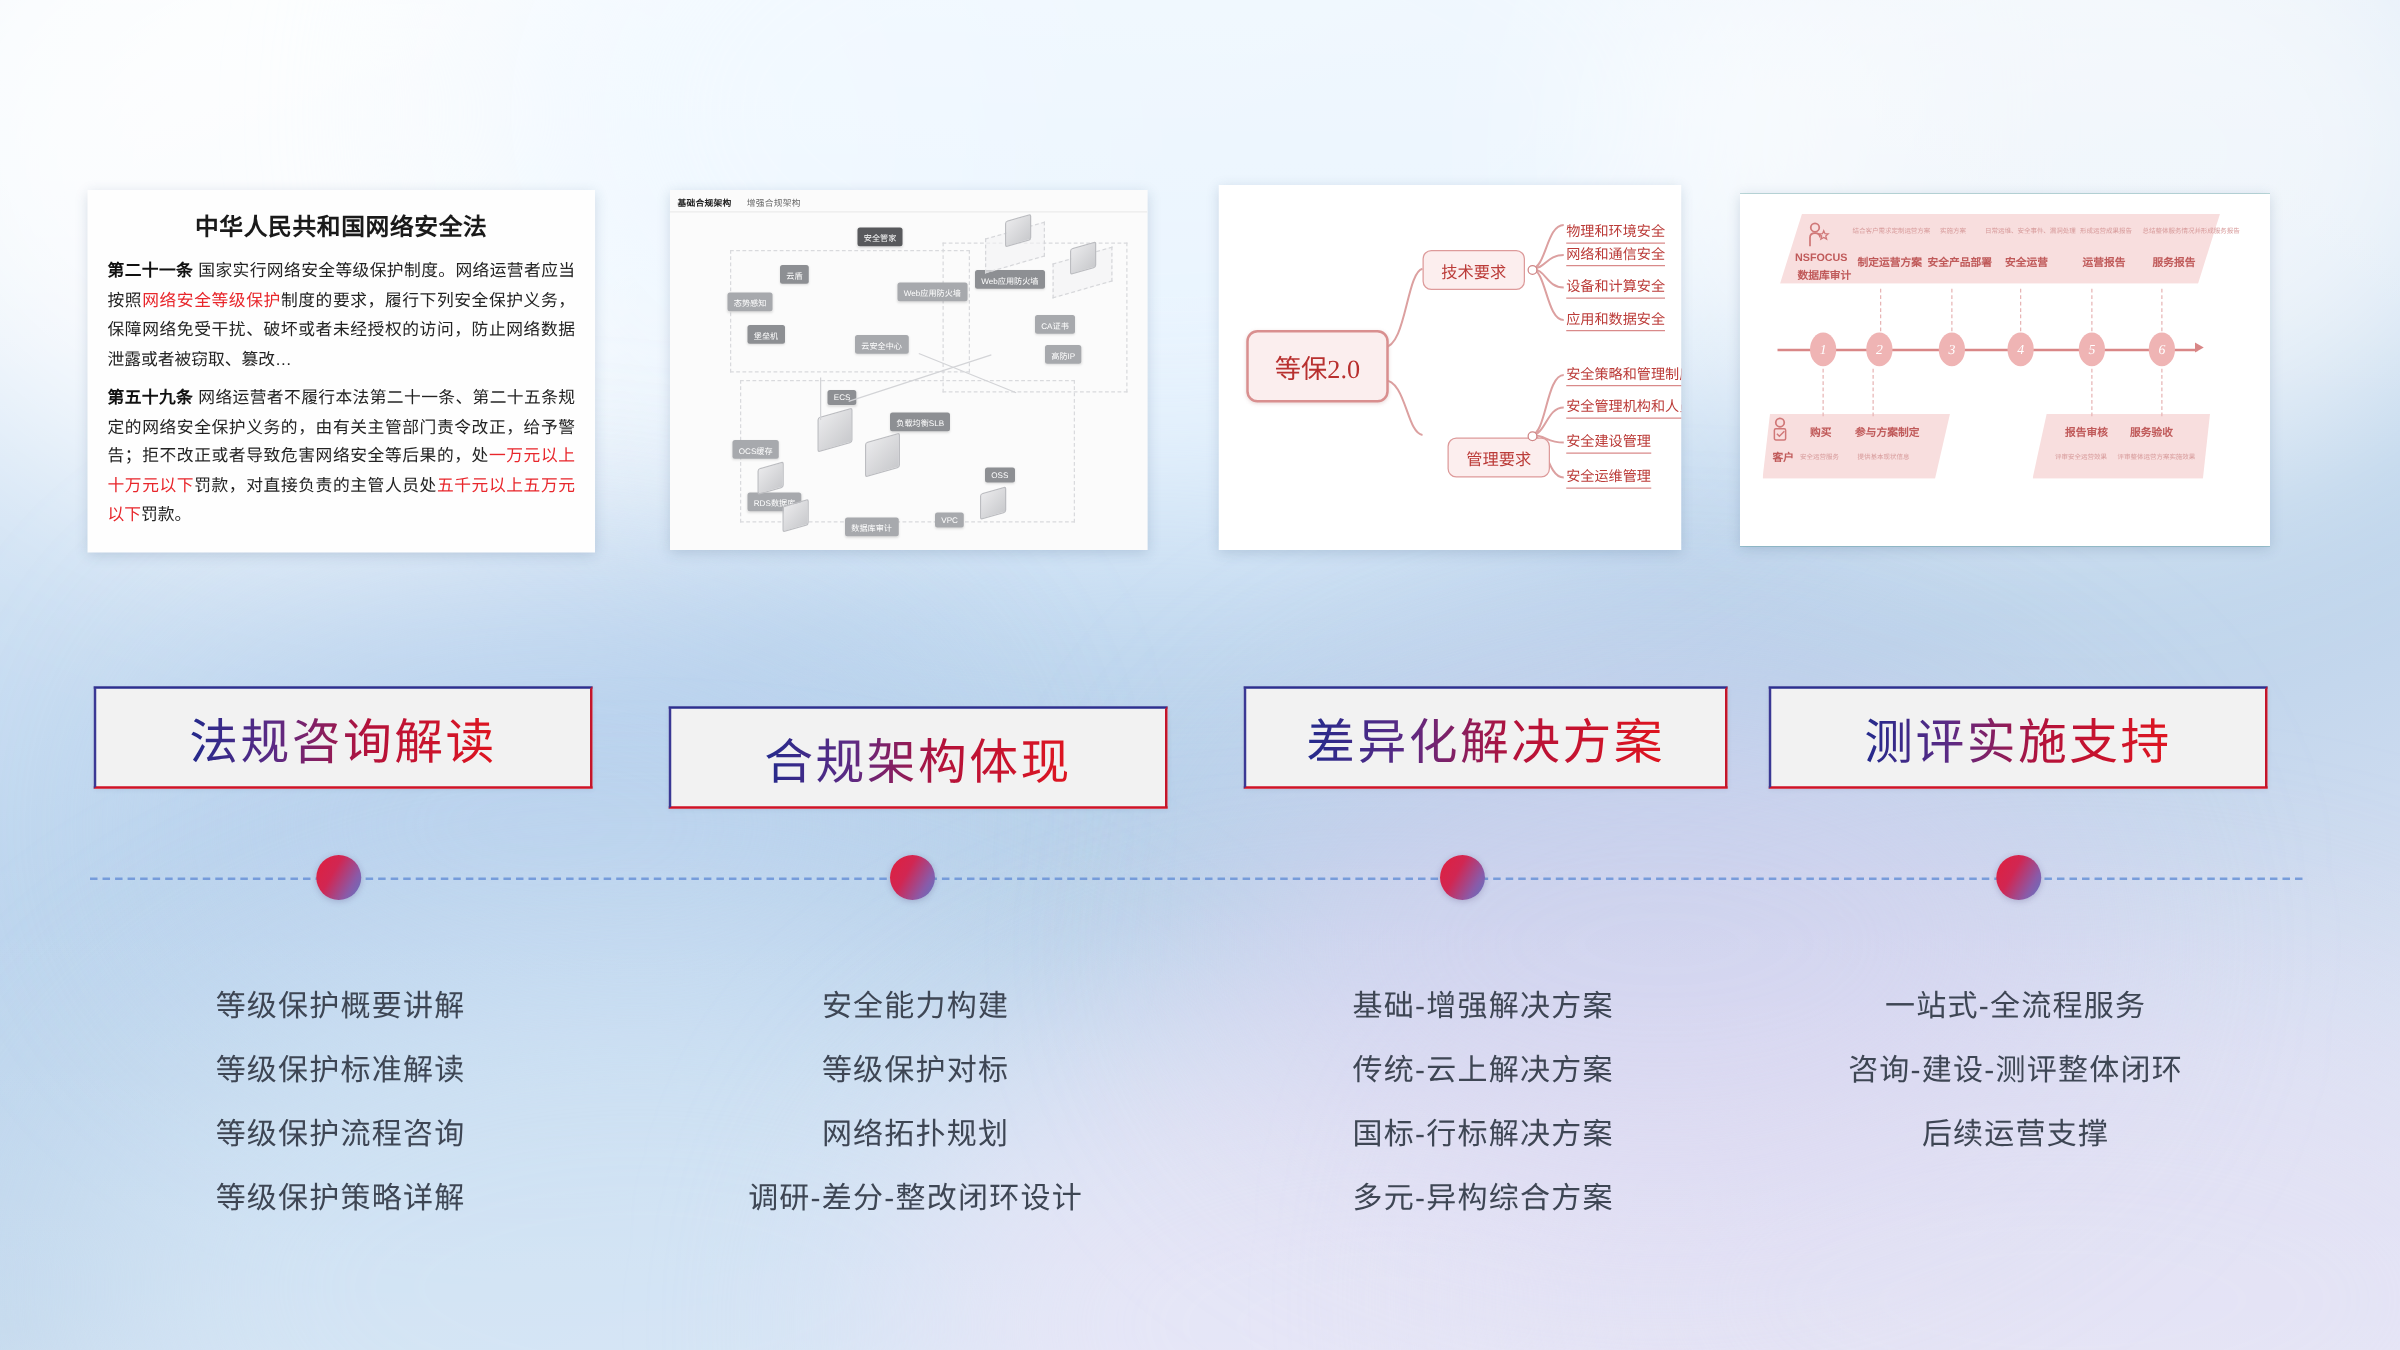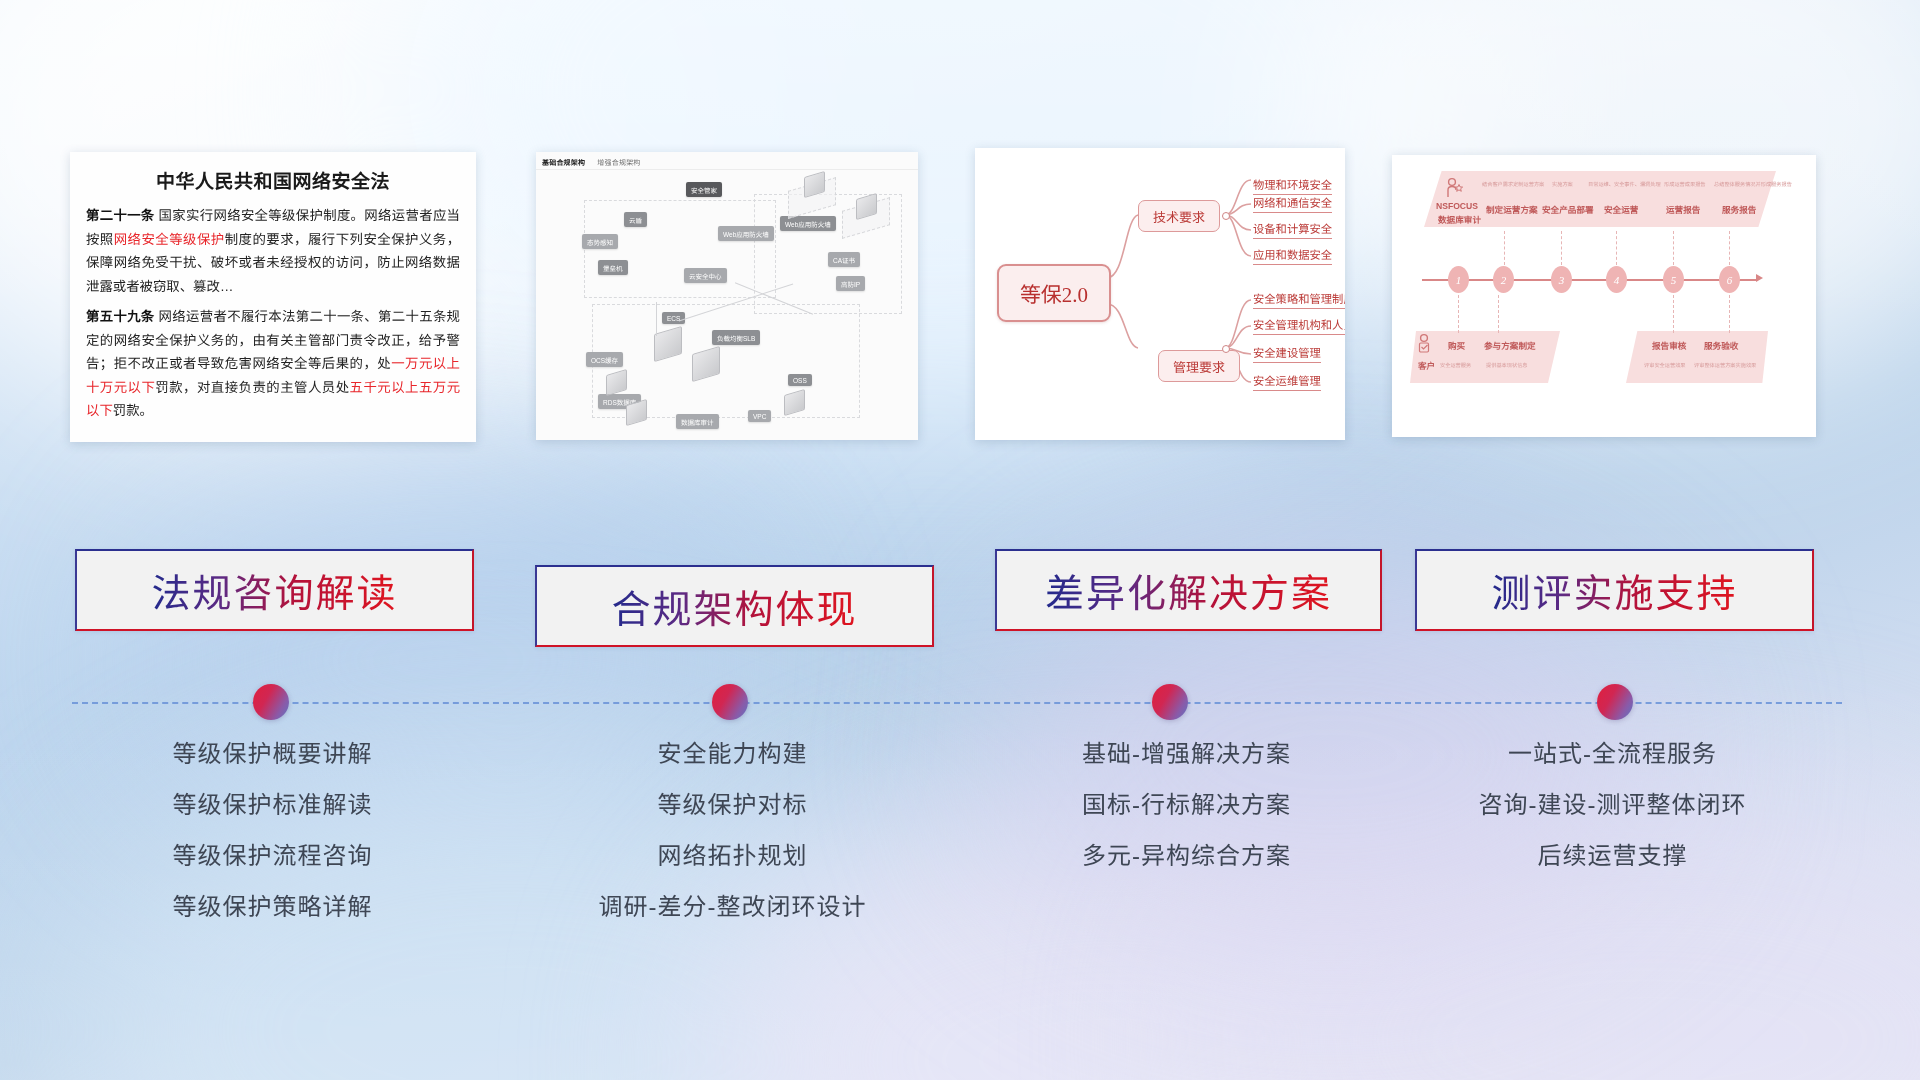--- a/index.html
+++ b/index.html
@@ -166,21 +166,21 @@
     position:absolute;top:0;width:36px;height:36px;border-radius:50%;
     background:linear-gradient(120deg,#e01f3d 0%,#d12652 38%,#8a5aa8 75%,#5d76c4 100%);
     box-shadow:0 1px 5px rgba(80,60,120,.28);
   }
   .td-1{left:253px;}
   .td-2{left:712px;}
   .td-3{left:1152px;}
   .td-4{left:1597px;}
 
   
-  #lists{position:absolute;left:0;top:728px;width:1564px;height:260px;}
+  #lists{position:absolute;left:0;top:780px;width:1564px;height:260px;}
   .list-col{position:absolute;text-align:center;}
   .lc-1{left:75px;width:395px;}
   .lc-2{left:535px;width:395px;}
   .lc-3{left:995px;width:383px;}
   .lc-4{left:1415px;width:395px;}
   .list-item{
     font-size:24px;color:#3e4654;line-height:51px;white-space:nowrap;
     letter-spacing:1px;
   }
 </style>
@@ -394,20 +394,21 @@
     <div class="list-item">等级保护策略详解</div>
   </div>
   <div class="list-col lc-2">
     <div class="list-item">安全能力构建</div>
     <div class="list-item">等级保护对标</div>
     <div class="list-item">网络拓扑规划</div>
     <div class="list-item">调研-差分-整改闭环设计</div>
   </div>
   <div class="list-col lc-3">
     <div class="list-item">基础-增强解决方案</div>
+    <div class="list-item">传统-云上解决方案</div>
     <div class="list-item">国标-行标解决方案</div>
     <div class="list-item">多元-异构综合方案</div>
   </div>
   <div class="list-col lc-4">
     <div class="list-item">一站式-全流程服务</div>
     <div class="list-item">咨询-建设-测评整体闭环</div>
     <div class="list-item">后续运营支撑</div>
   </div>
 </div>
 

